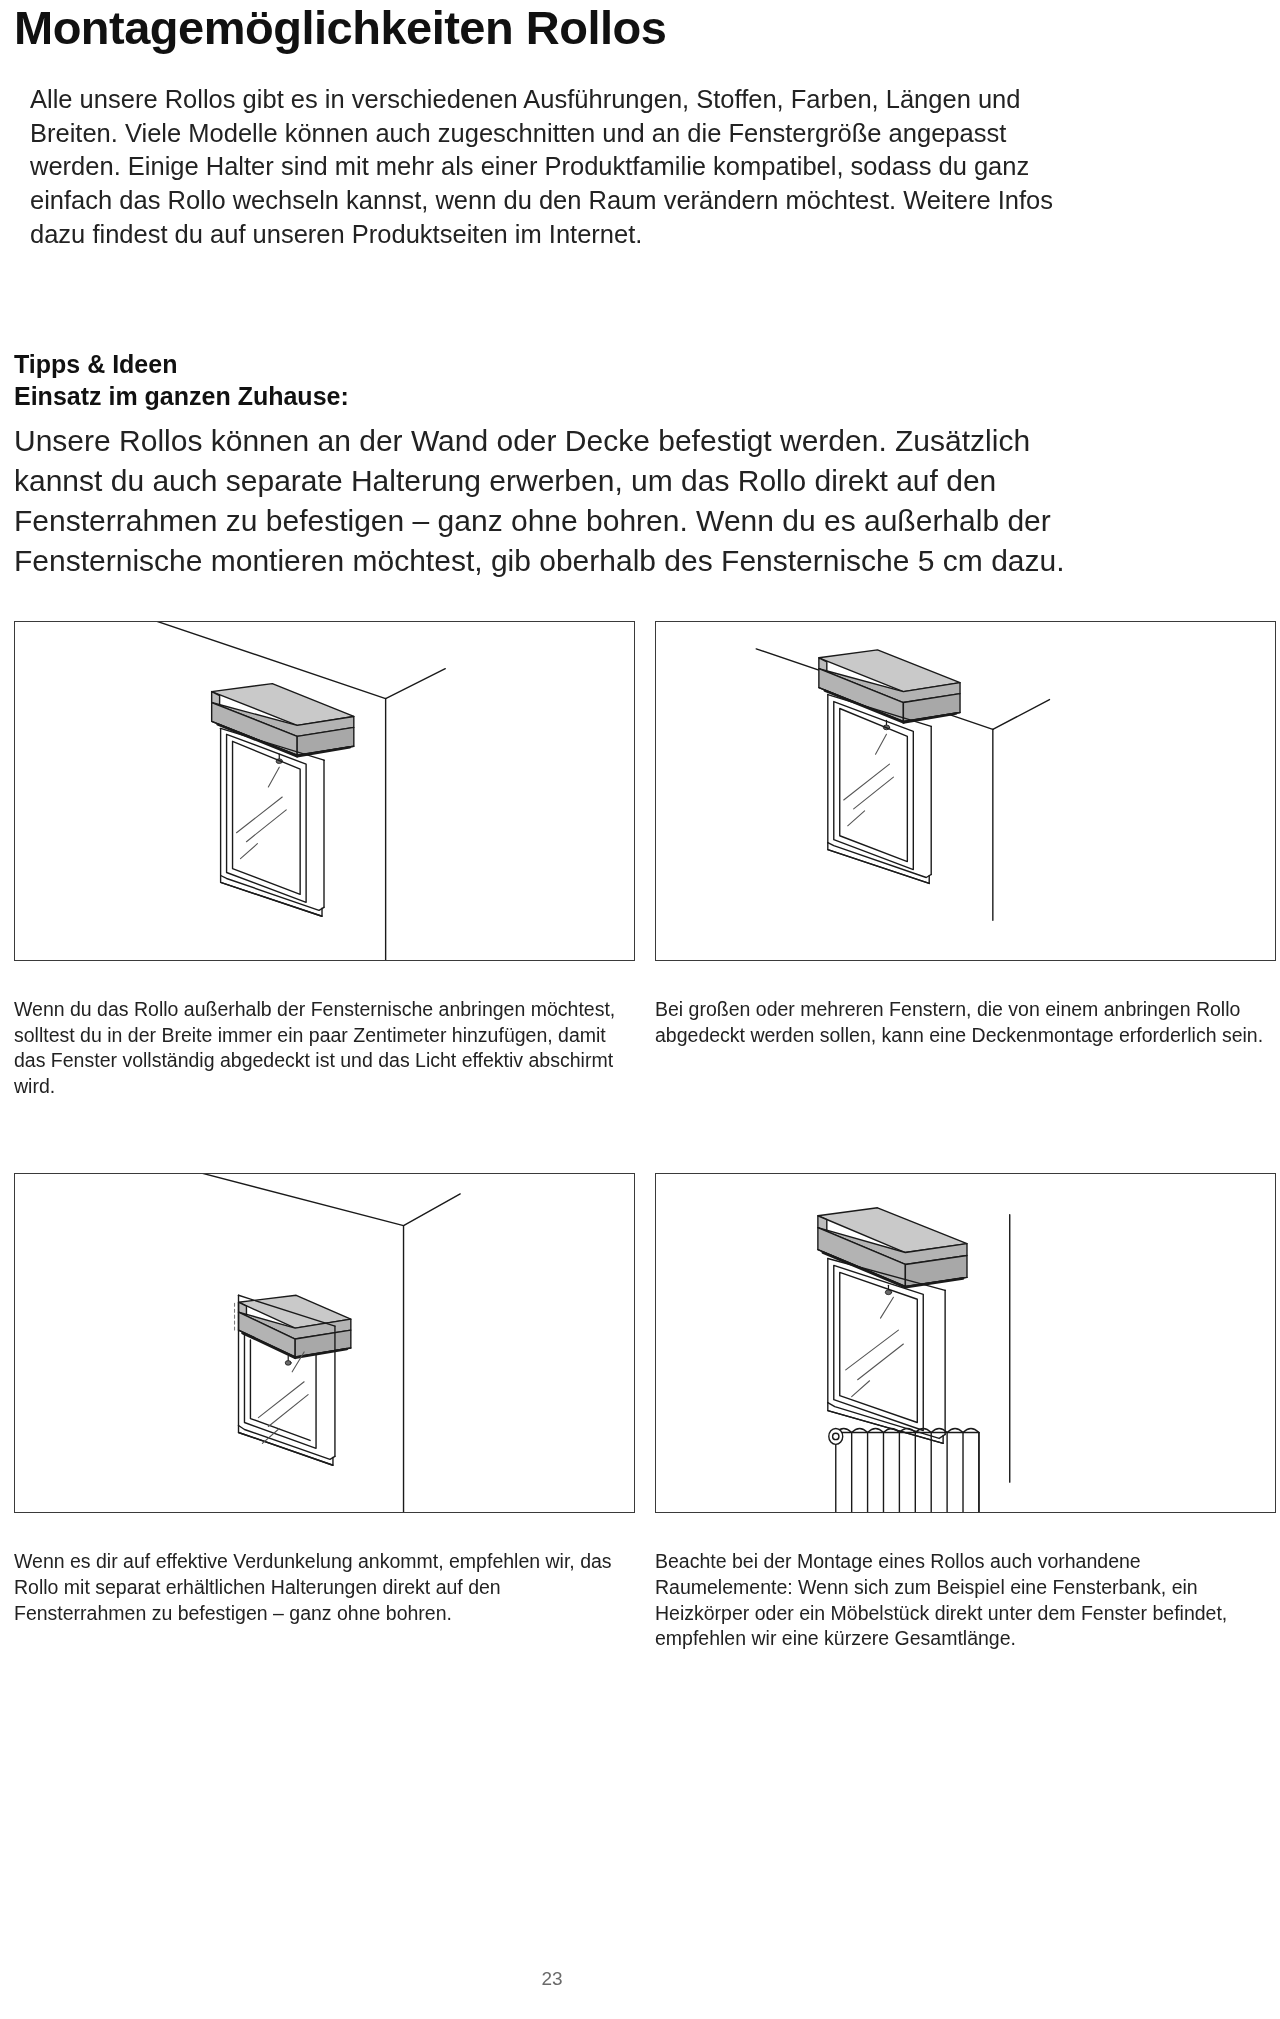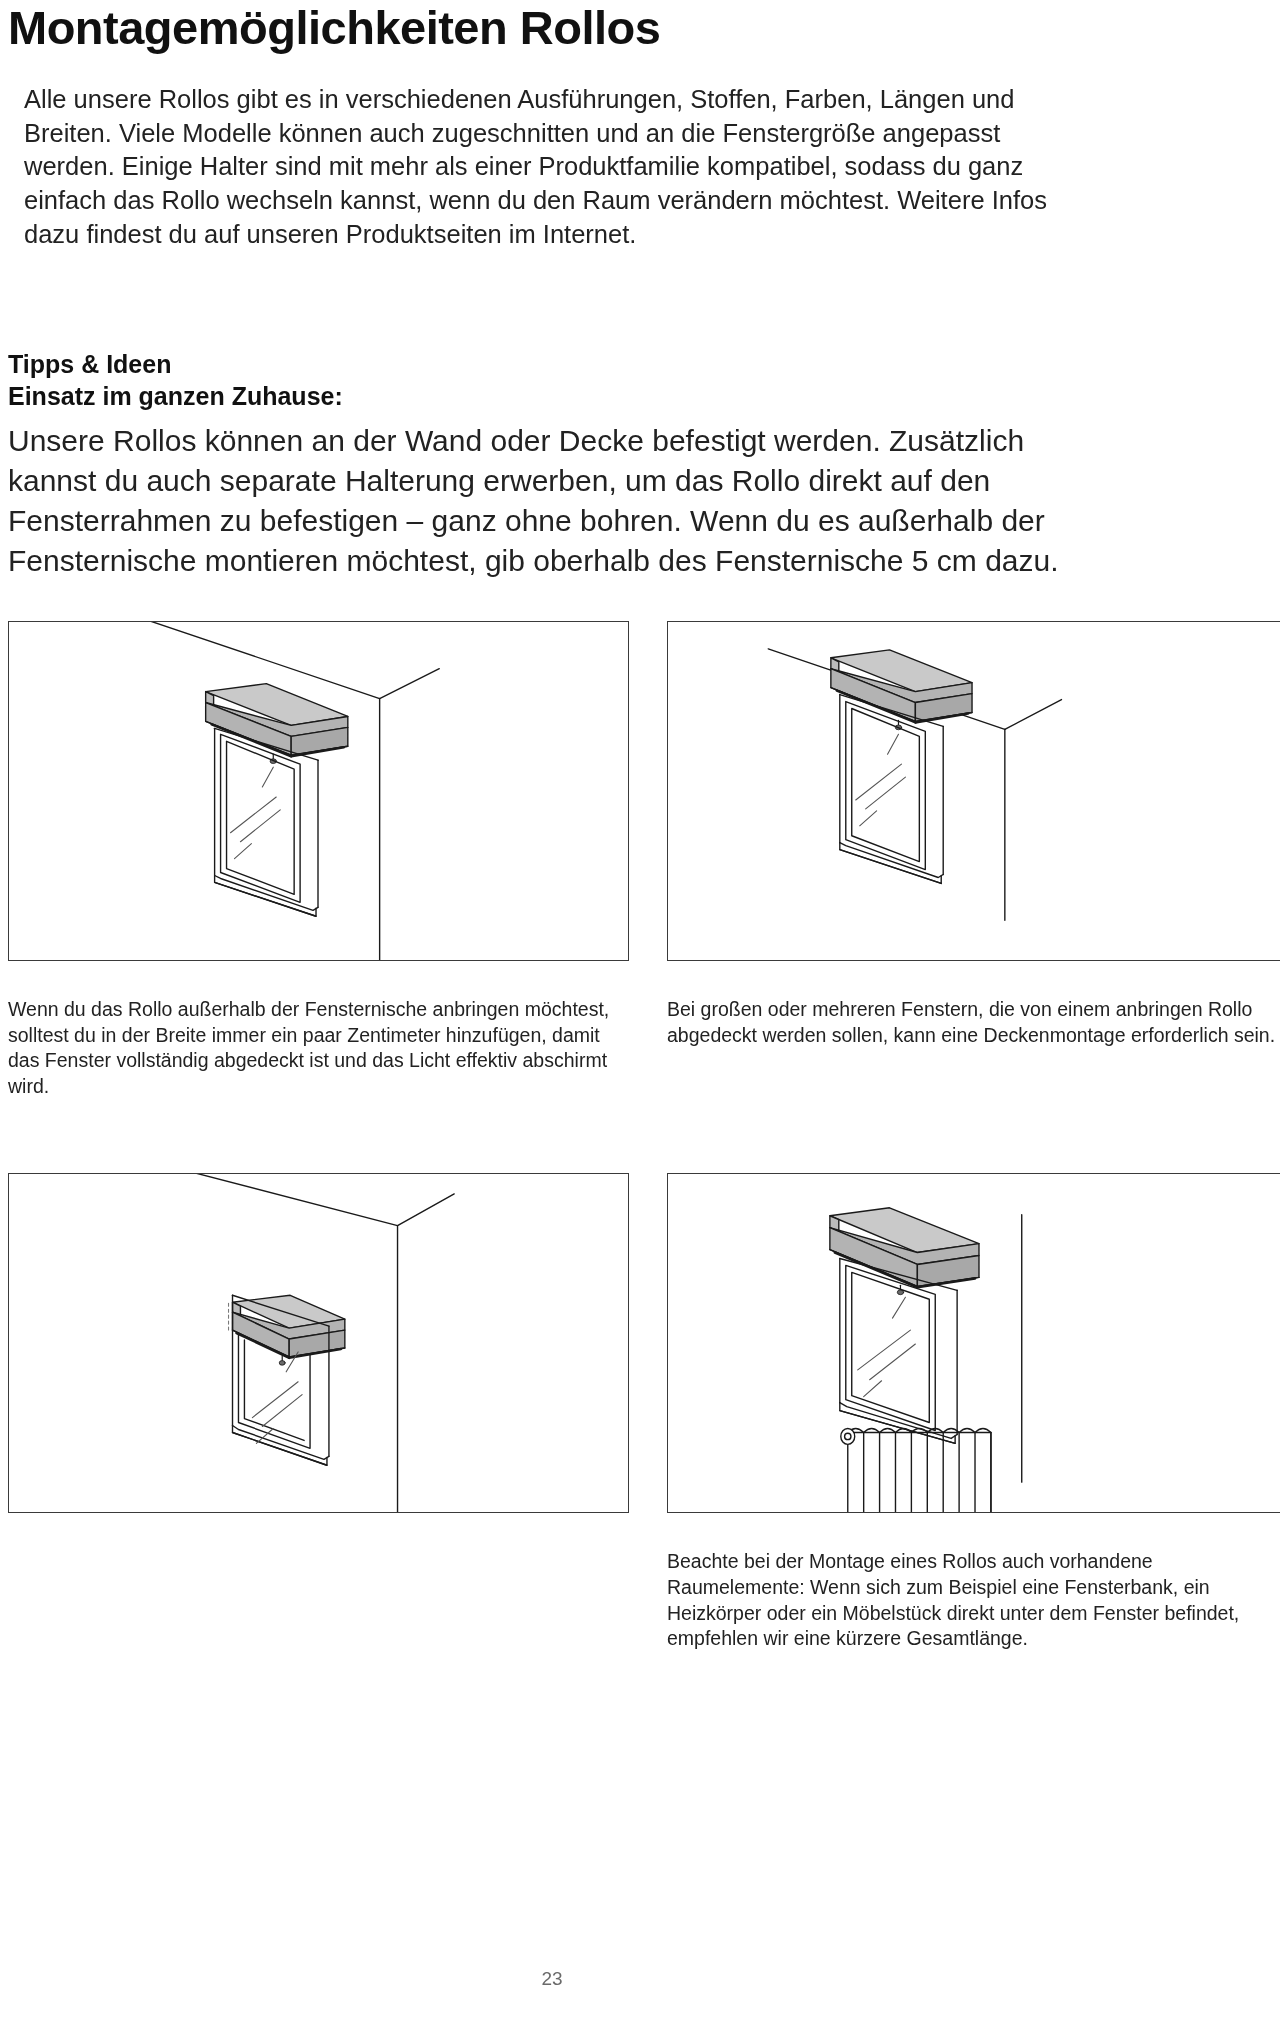--- a/index.html
+++ b/index.html
@@ -13,21 +13,21 @@
     height: 2019px;
     font-family: "Liberation Sans", sans-serif;
     color: #1a1a1a;
     position: relative;
     overflow: hidden;
   }
   .page {
     width: 1104px;
     height: 2019px;
     position: relative;
-    padding: 0 8px;
+    padding: 0 14px;
   }
 
   
   .doc-title {
     font-size: 47px;
     font-weight: 700;
     letter-spacing: -0.5px;
     line-height: 1.0;
     margin: 0;
     padding-top: 4px;
@@ -56,21 +56,21 @@
     line-height: 1.33;
     margin: 0;
     padding-top: 9px;
     color: #222222;
     max-width: 1250px;
   }
 
   
   .figure-row {
     display: flex;
-    gap: 38px;
+    gap: 20px;
     width: 1264px;
   }
   .row-top { padding-top: 40px; }
   .row-bottom { padding-top: 54px; }
 
   .figure-col { width: 621px; }
 
   .figure-frame {
     width: 621px;
     height: 340px;
@@ -241,20 +241,21 @@
             <path d="M224 260 L319 293"></path>
             <g stroke="#555555" stroke-width="1.1">
               <path d="M278 199 L290 179"></path>
               <path d="M244 245 L290 209"></path>
               <path d="M254 254 L294 222"></path>
               <path d="M248 271 L265 256"></path>
             </g>
           </g>
         </svg>
       </div>
+      <p class="caption">Wenn es dir auf effektive Verdunkelung ankommt, empfehlen wir, das Rollo mit separat erhältlichen Halterungen direkt auf den Fensterrahmen zu befestigen – ganz ohne bohren.</p>
     </div>
 
     <div class="figure-col">
       <div class="figure-frame">
         <svg viewBox="0 0 621 340" xmlns="http://www.w3.org/2000/svg">
           <g fill="none" stroke="#1a1a1a" stroke-width="1.4" stroke-linejoin="round" stroke-linecap="round">
 
             <path d="M355 41 L355 310"></path>
 
             <path d="M162 42 L222 34 L312 70 L250 79 Z" fill="#c9c9c9"></path>

